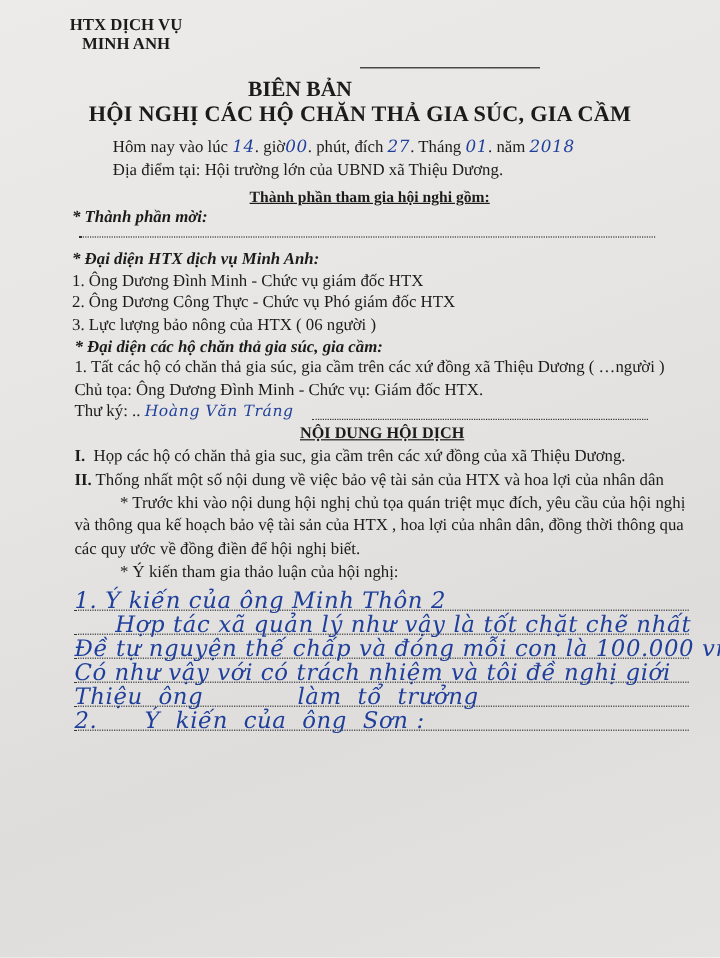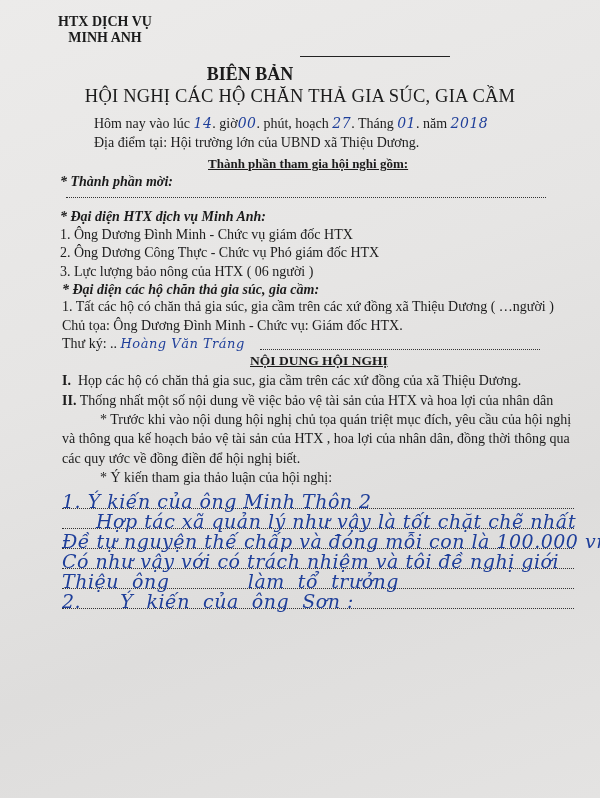--- a/index.html
+++ b/index.html
@@ -20,41 +20,41 @@
     letter-spacing: 0.5px;
   }
   .dots {
     position: absolute; height: 0;
     border-bottom: 1.5px dotted #333;
   }
   .org { font-size: 14px; font-weight: bold; text-align: center; line-height: 16px; }
   .nat { font-size: 14.5px; font-weight: bold; text-align: center; line-height: 16px; }
   .sub { font-size: 13px; font-weight: bold; text-decoration: underline; }
   .t1 { font-size: 18px; font-weight: bold; }
-  .t2 { font-size: 18.5px; font-weight: normal; letter-spacing: 0.2px; }
+  .t2 { font-size: 18.5px; font-weight: bold; letter-spacing: 0.2px; }
   .body { font-size: 14px; }
   .hw { font-size: 19px; }
 </style>
 </head>
 <body>
 
 <div class="abs org" style="left:50px; top:14px; width:110px;">
   <div>HTX DỊCH VỤ</div>
   <div>MINH ANH</div>
 </div>
 <div class="abs nat" style="left:232px; top:13px; width:310px;">
 </div>
 <div class="abs" style="left:300px; top:56px; width:150px; border-bottom:1px solid #222;"></div>
 
 <div class="abs t1" style="left:0; width:500px; text-align:center; top:64px;">BIÊN BẢN</div>
 <div class="abs t2" style="left:0; width:600px; text-align:center; top:86px;">HỘI NGHỊ CÁC HỘ CHĂN THẢ GIA SÚC, GIA CẦM</div>
 
 <div class="abs body" style="left:94px; top:115px;">
   <span>Hôm nay vào lúc</span>
-  <span class="hand">14</span><span>. giờ</span><span class="hand">00</span><span>. phút, hoạch</span>
+  <span class="hand">14</span><span>. giờ</span><span class="hand">00</span><span>. phút, đích</span>
   <span class="hand">27</span><span>. Tháng</span>
   <span class="hand">01</span><span>. năm</span>
   <span class="hand">2018</span>
 </div>
 <div class="abs body" style="left:94px; top:135px;">Địa điểm tại: Hội trường lớn của UBND xã Thiệu Dương.</div>
 
 <div class="abs sub" style="left:208px; top:156px;">Thành phần tham gia hội nghi gồm:</div>
 <div class="abs body bold ital" style="left:60px; top:174px;">* Thành phần mời:</div>
 <div class="dots" style="left:66px; top:197px; width:480px;"></div>
 
@@ -65,21 +65,21 @@
 
 <div class="abs body bold ital" style="left:62px; top:282px;">* Đại diện các hộ chăn thả gia súc, gia cầm:</div>
 <div class="abs body" style="left:62px; top:299px;">1. Tất các hộ có chăn thả gia súc, gia cầm trên các xứ đồng xã Thiệu Dương ( …người )</div>
 <div class="abs body" style="left:62px; top:318px;">Chủ tọa:   Ông Dương Đình Minh - Chức vụ: Giám đốc HTX.</div>
 <div class="abs body" style="left:62px; top:336px;">
   <span>Thư ký: ..</span>
   <span class="hand" style="font-size:13px;">Hoàng  Văn  Tráng</span>
 </div>
 <div class="dots" style="left:260px; top:349px; width:280px;"></div>
 
-<div class="abs sub" style="left:250px; top:353px; font-size:13.5px;">NỘI DUNG HỘI NGHỊ</div>
+<div class="abs sub" style="left:250px; top:353px; font-size:13.5px;">NỘI DUNG HỘI DỊCH</div>
 <div class="abs body" style="left:62px; top:373px;">
   <span class="bold">I.</span>&nbsp;&nbsp;<span>Họp các hộ có chăn thả gia suc, gia cầm trên các xứ đồng của xã Thiệu Dương.</span>
 </div>
 <div class="abs body" style="left:62px; top:393px;">
   <span class="bold">II.</span> <span>Thống nhất một số nội dung về việc bảo vệ tài sản của HTX và hoa lợi của nhân dân</span>
 </div>
 <div class="abs body" style="left:100px; top:412px;">* Trước khi vào nội dung hội nghị chủ tọa quán triệt mục đích, yêu cầu của hội nghị</div>
 <div class="abs body" style="left:62px; top:431px;">và thông qua kế hoạch bảo vệ tài sản của HTX , hoa lợi của nhân dân, đồng thời thông qua</div>
 <div class="abs body" style="left:62px; top:451px;">các quy ước về đồng điền để hội nghị biết.</div>
 <div class="abs body" style="left:100px; top:470px;">* Ý kiến tham gia thảo luận của hội nghị:</div>

